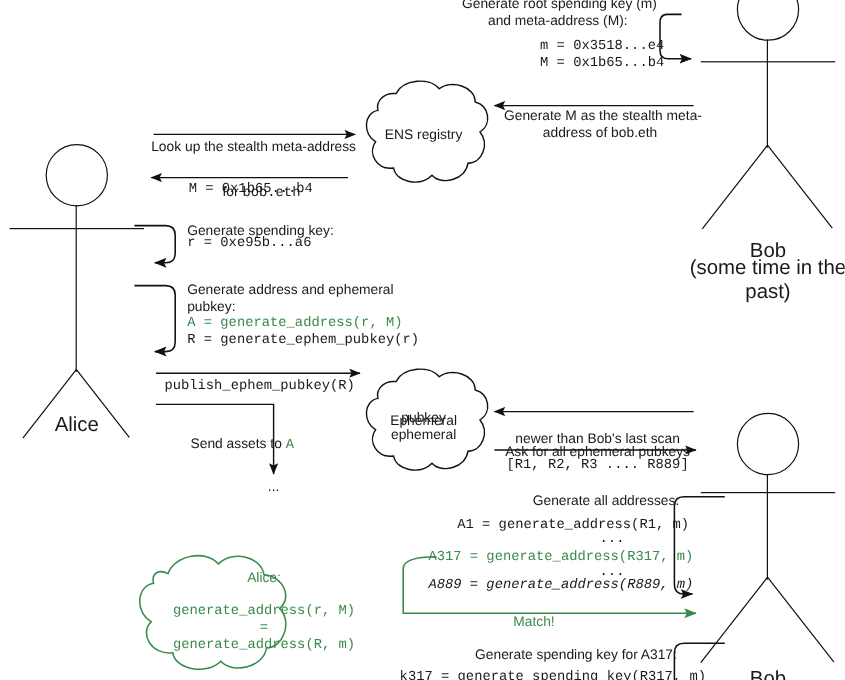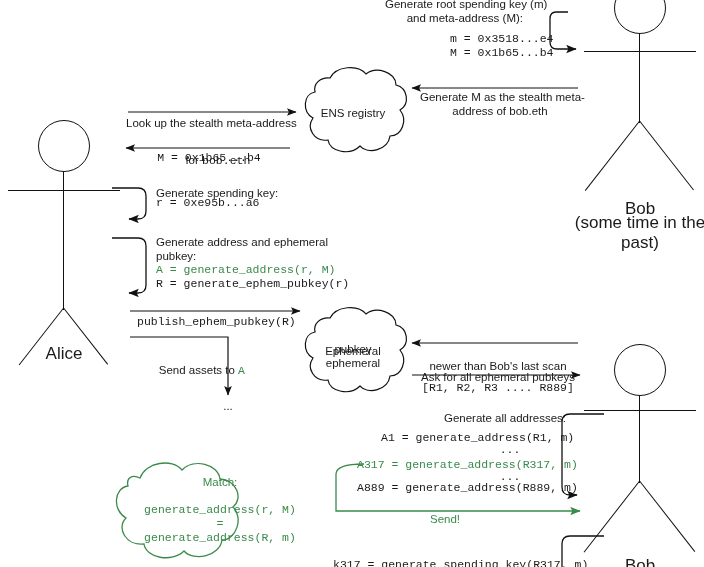--- a/index.html
+++ b/index.html
@@ -116,21 +116,21 @@
     <div class="leg" style="left:639px;top:481px;width:1.3px;height:90px;transform:rotate(-38deg);"></div>
     <div class="label" style="left:600px;top:556px;width:80px;">Bob</div>
   </div>
 
   <div class="t sans ctr" style="left:306px;top:107px;width:94px;">ENS registry</div>
 
   <div class="t sans ctr" style="left:306px;top:329px;width:94px;margin-top:16px;">Ephemeral</div>
   <div class="t sans ctr" style="left:306px;top:343px;width:94px;">pubkey</div>
   <div class="t sans ctr" style="left:306px;top:357px;width:94px;">ephemeral</div>
 
-  <div class="t sans ctr green" style="left:120px;top:476px;width:200px;">Match:</div>
+  <div class="t sans ctr green" style="left:120px;top:476px;width:200px;">Alice:</div>
   <div class="t mono ctr green" style="left:110px;top:503px;width:220px;">generate_address(r, M)</div>
   <div class="t mono ctr green" style="left:110px;top:517px;width:220px;">=</div>
   <div class="t mono ctr green" style="left:110px;top:531px;width:220px;">generate_address(R, m)</div>
 
   <div class="t sans ctr" style="left:385px;top:-2px;width:160px;">Generate root spending key (m)</div>
   <div class="t sans ctr" style="left:363px;top:12px;width:160px;text-align:right;">and meta-address (M):</div>
   <div class="t mono" style="left:450px;top:32px;">m = 0x3518...e4</div>
   <div class="t mono" style="left:450px;top:46px;">M = 0x1b65...b4</div>
 
   <div class="t sans ctr" style="left:420px;top:91px;width:160px;">Generate M as the stealth meta-</div>
@@ -158,18 +158,19 @@
 
   <div class="t sans ctr" style="left:412px;top:346px;width:172px;margin-top:25px;">Ask for all ephemeral pubkeys</div>
   <div class="t sans ctr" style="left:412px;top:360px;width:172px;">newer than Bob's last scan</div>
   <div class="t mono ctr" style="left:412px;top:381px;width:172px;">[R1, R2, R3 .... R889]</div>
 
   <div class="t sans ctr" style="left:400px;top:412px;width:210px;">Generate all addresses:</div>
   <div class="t mono" style="left:381px;top:431px;">A1 = generate_address(R1, m)</div>
   <div class="t mono ctr" style="left:480px;top:443px;width:60px;">...</div>
   <div class="t mono green" style="left:357px;top:458px;">A317 = generate_address(R317, m)</div>
   <div class="t mono ctr" style="left:480px;top:470px;width:60px;">...</div>
-  <div class="t mono" style="left:357px;top:481px;">A889 = generate_address(R889, m)</div>
-  <div class="t sans ctr green" style="left:400px;top:513px;width:90px;">Send!</div>
+  <div class="t mono" style="left:357px;top:481px;font-style:italic;">A889 = generate_address(R889, m)</div>
+  <div class="t sans ctr green" style="left:400px;top:513px;width:90px;">Match!</div>
 
+  <div class="t sans ctr" style="left:390px;top:540px;width:180px;">Generate spending key for A317:</div>
   <div class="t mono" style="left:333px;top:558px;">k317 = generate_spending_key(R317, m)</div>
 
 </div>
 
 </body></html>

